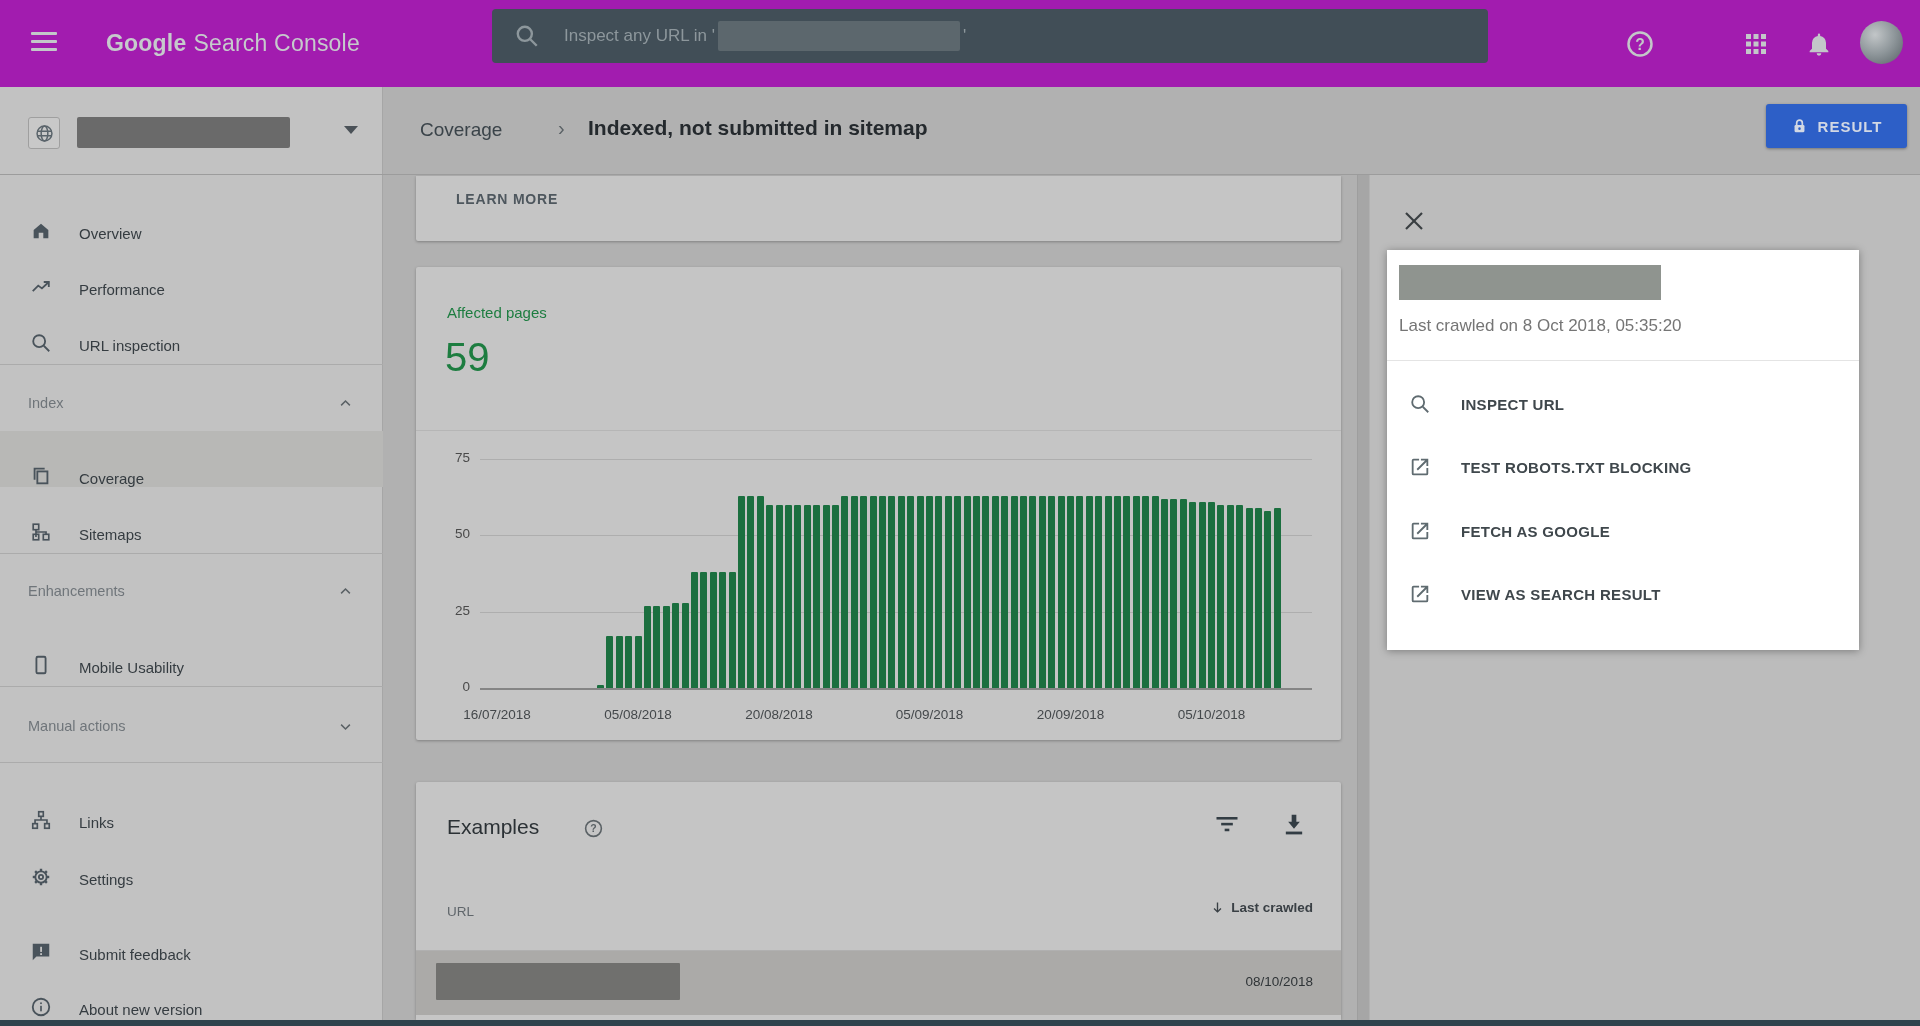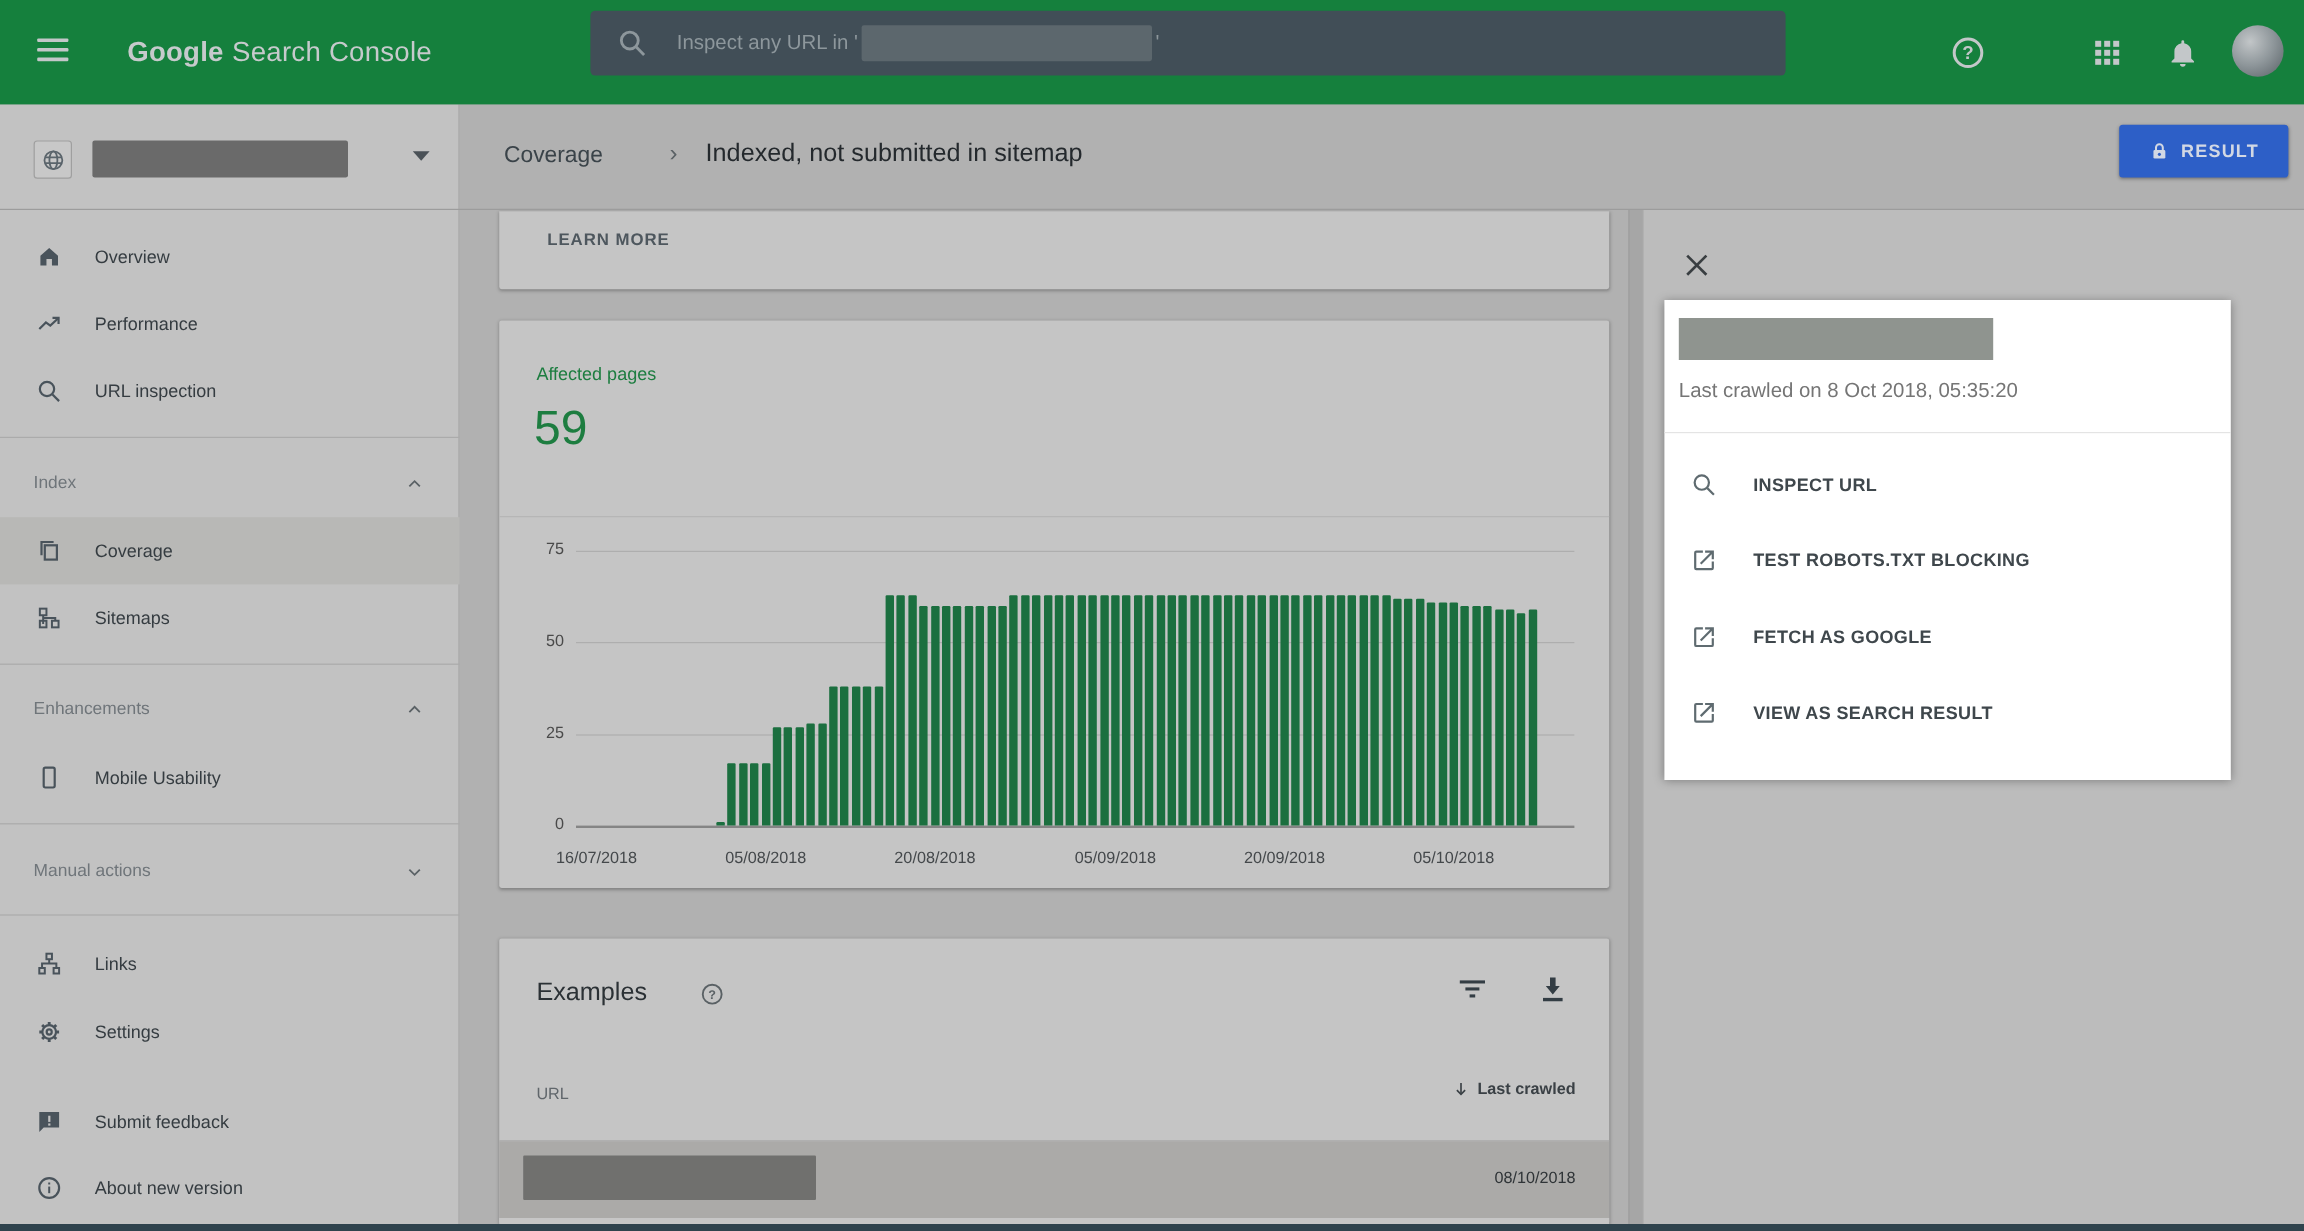--- a/index.html
+++ b/index.html
@@ -2,52 +2,52 @@
 <html><head>
 <meta charset="utf-8">
 <style>
   * { box-sizing: border-box; margin: 0; padding: 0; }
   html,body { width:1920px; height:1026px; background:#b1b1b1;
     font-family:"Liberation Sans","DejaVu Sans",sans-serif; }
   .screen { position:relative; width:1920px; height:1026px; overflow:hidden; background:#b1b1b1; }
   .abs { position:absolute; }
 
   
-  .topbar { left:0; top:0; width:1920px; height:87px; background:#15803d; z-index:5; }
+  .topbar { left:0; top:0; width:1920px; height:87px; background:#a21caf; z-index:5; }
   .hamburger { left:31px; top:32px; width:26px; height:22px; cursor:pointer; }
   .hamburger span { display:block; height:3px; background:#c3c7c9; margin-bottom:5px; border-radius:1px; }
   .logo { left:106px; top:0; height:87px; display:flex; align-items:center; font-size:23px; color:#c6cacc; letter-spacing:.2px; }
   .logo .g1 { font-weight:700; margin-right:7px; }
   .logo .g2 { font-weight:400; }
   .searchbar { left:492px; top:9px; width:996px; height:54px; background:#414e57; border-radius:4px;
     display:flex; align-items:center; cursor:text; }
   .searchbar svg { margin-left:22px; flex:0 0 auto; }
   .search-ph { color:#8d979c; font-size:17px; margin-left:24px; white-space:pre; }
   .search-redact { width:242px; height:30px; background:#5c676d; border-radius:2px; margin:0 3px; }
   .tb-icon { top:0; height:87px; display:flex; align-items:center; justify-content:center; cursor:pointer; }
   .avatar { left:1860px; top:21px; width:43px; height:43px; border-radius:50%;
     background: radial-gradient(circle at 35% 32%, #c2c6c8 0%, #8f979b 48%, #565f64 100%); cursor:pointer; }
 
   
   .headerline { left:0; top:174px; width:1920px; height:1px; background:#9c9c9c; z-index:4; }
   .breadcrumb-parent { left:420px; top:119px; font-size:19px; color:#3a4349; cursor:pointer; }
   .breadcrumb-sep { left:558px; top:117px; font-size:20px; color:#5a6165; }
-  .page-title { left:588px; top:116px; font-size:21px; font-weight:400; color:#24292d; }
+  .page-title { left:588px; top:116px; font-size:21px; font-weight:700; color:#24292d; }
   .share-btn { left:1766px; top:104px; width:141px; height:44px; background:#2d5fc7; border-radius:3px;
     box-shadow:0 1px 3px rgba(0,0,0,.35); display:flex; align-items:center; justify-content:center;
     gap:10px; color:#d2d8e4; font-size:15px; font-weight:700; letter-spacing:1px; cursor:pointer; }
 
   
   .sidebar { left:0; top:87px; width:383px; height:939px; background:#c2c2c2; border-right:1px solid #a6a6a6; }
   .prop-globe { left:28px; top:117px; width:32px; height:32px; border:1px solid #9f9f9f; border-radius:3px;
     background:#c8c8c8; display:flex; align-items:center; justify-content:center; }
   .prop-redact { left:77px; top:117px; width:213px; height:31px; background:#6a6a6a; border-radius:2px; }
   .prop-caret { left:344px; top:126px; width:0; height:0; border-left:7px solid transparent;
     border-right:7px solid transparent; border-top:8px solid #4a5157; cursor:pointer; }
-  .side-item { left:0; width:383px; height:56px; display:flex; align-items:center; cursor:pointer; }
+  .side-item { left:0; width:383px; height:56px; display:flex; align-items:flex-end; cursor:pointer; }
   .side-item svg { margin-left:30px; flex:0 0 auto; color:#49535b; }
   .side-item .lbl { margin-left:27px; font-size:15px; color:#353c41; }
   .side-item.selected { background:#b8b8b6; }
   .side-section { left:0; width:383px; height:40px; display:flex; align-items:center; cursor:pointer; }
   .side-section .lbl { margin-left:28px; font-size:14.5px; color:#6f757a; }
   .side-section svg { position:absolute; right:30px; color:#5a6165; }
   .side-div { left:0; width:383px; height:1px; background:#ababab; }
 
   
   .card { left:416px; width:925px; background:#c5c5c5; border-radius:2px; box-shadow:0 1px 3px rgba(0,0,0,.28); }

